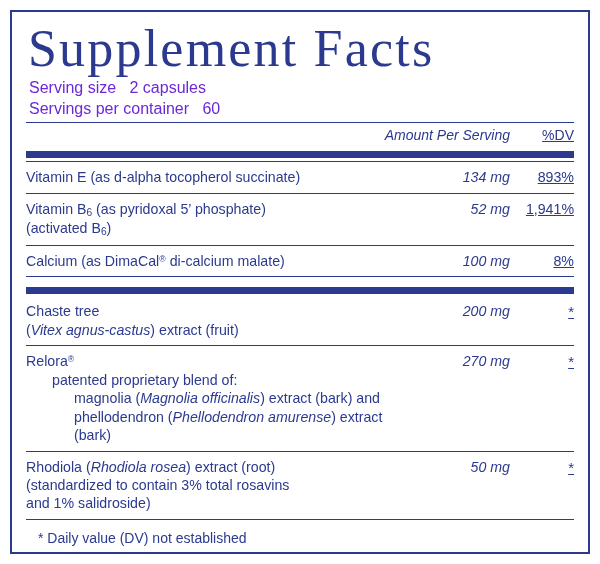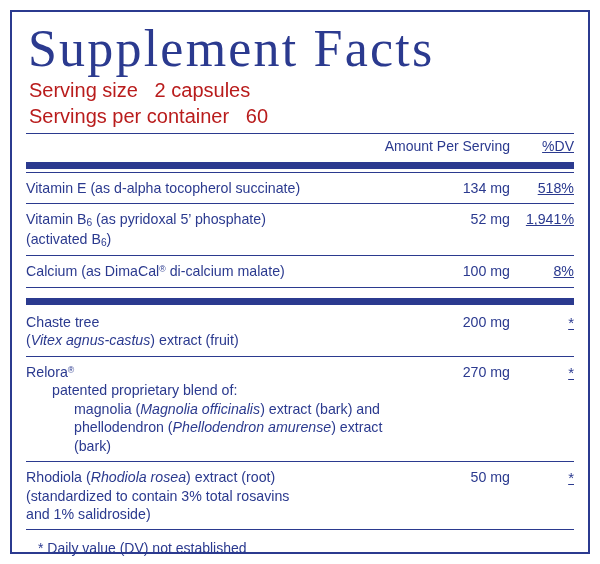--- a/index.html
+++ b/index.html
@@ -25,22 +25,22 @@
   .title {
     font-size: 52px;
     letter-spacing: 2.2px;
     color: #2b3a8f;
     font-weight: 400;
     line-height: 1.02;
     margin: 2px 0 2px 2px;
     font-family: "Liberation Serif", serif;
   }
   .serving-line {
-    font-size: 20px;
-    color: #b91c1c;
+    font-size: 16px;
+    color: #6d28d9;
     line-height: 1.32;
     margin-left: 3px;
   }
   .rule-thin {
     height: 1px;
     background: #2b3a8f;
     margin: 3px 0 0 0;
   }
   .rule-thick {
     height: 7px;
@@ -52,21 +52,21 @@
     border-collapse: collapse;
     font-size: 14.2px;
     color: #2b3a8f;
   }
   table.facts td {
     padding: 3px 0 3px 0;
     vertical-align: top;
     line-height: 1.3;
   }
   td.name { text-align: left; padding-left: 3px; }
-  td.amt  { text-align: right; width: 120px; white-space: nowrap; padding-right: 6px;}
+  td.amt  { text-align: right; width: 120px; white-space: nowrap; padding-right: 6px; font-style: italic;}
   td.dv   { text-align: right; width: 64px; white-space: nowrap; padding-right: 3px; text-decoration: underline;}
   .hdr td { font-size: 14px; padding-bottom: 2px; }
   .hdr .amt { text-align: right; font-weight: 400; }
   .hdr .dv { text-align: right; }
   .sep td {
     padding: 0;
     height: 1px;
   }
   .sep-line {
     height: 1px;
@@ -125,21 +125,21 @@
   <table class="facts">
     <tbody id="rows-body">
         <tr class="sep">
           <td colspan="3">
             <div class="sep-line" style="background: rgb(43, 58, 143);"></div>
           </td>
         </tr>
         <tr>
           <td class="name">Vitamin E (as d-alpha tocopherol succinate)</td>
           <td class="amt">134 mg</td>
-          <td class="dv">518%</td>
+          <td class="dv">893%</td>
         </tr>
         <tr class="sep">
           <td colspan="3">
             <div class="sep-line" style="background: rgb(43, 58, 143);"></div>
           </td>
         </tr>
         <tr>
           <td class="name">Vitamin B<sub>6</sub> (as pyridoxal 5’ phosphate)<br>(activated B<sub>6</sub>)</td>
           <td class="amt">52 mg</td>
           <td class="dv">1,941%</td>

